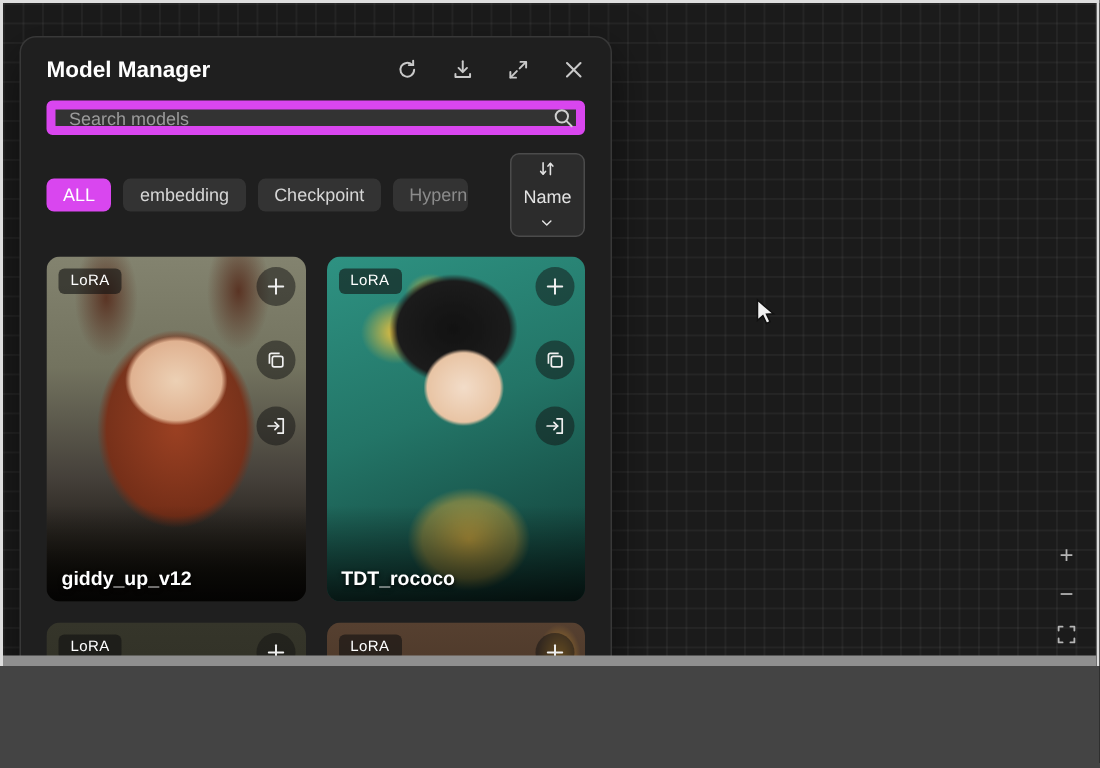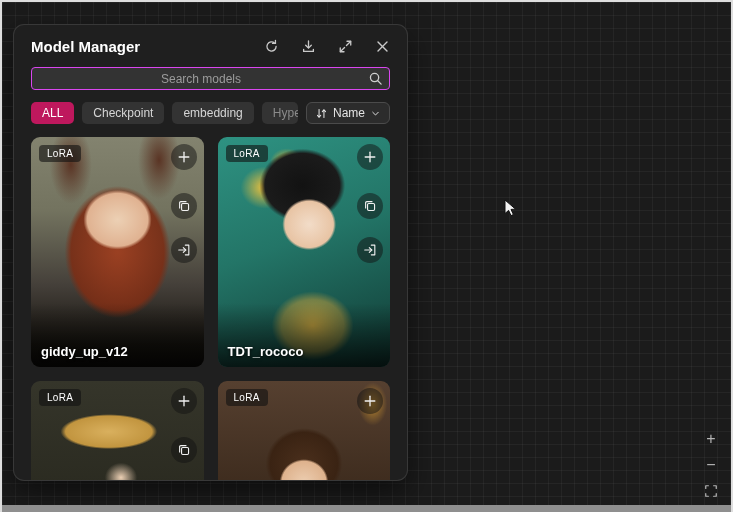--- a/index.html
+++ b/index.html
@@ -1,20 +1,20 @@
 <!DOCTYPE html>
 <html><head>
 <meta charset="utf-8">
 <style>
   * { box-sizing: border-box; }
   html,body { margin:0; padding:0; }
   body { background:#444; font-family:"Liberation Sans","DejaVu Sans",sans-serif; }
 
   .screen {
-    position:relative; width:733px; height:512px; overflow:hidden;
+    position:relative; width:733px; height:444px; overflow:hidden;
     background:#1b1b1b;
     border:2px solid #dedede; border-bottom:none;
   }
 
   
   .canvas {
     position:absolute; inset:0;
     background-color:#1b1b1b;
     background-image:
       linear-gradient(rgba(255,255,255,0.045) 1px, transparent 1px),
@@ -40,41 +40,42 @@
   .panel-title { color:#ffffff; font-size:15px; font-weight:bold; }
   .header-icons { margin-left:auto; display:flex; gap:21px; align-items:center; }
   .icon-btn {
     background:none; border:none; padding:0; color:#c9c9c9; cursor:pointer;
     width:16px; height:16px; display:flex; align-items:center; justify-content:center;
   }
   .icon-btn svg { width:15px; height:15px; }
 
   .search-wrap { position:relative; margin:3px 17px 0 17px; }
   .search-input {
-    width:100%; height:23px; background:#333333; border:1px solid #d946ef;
-    border-radius:4px; color:#86efac; font-size:12px; padding:0 28px 0 9px; outline:none;text-align:center;
+    width:100%; height:23px; background:#333333; border:6px solid #d946ef;
+    border-radius:4px; color:#86efac; font-size:12px; padding:0 28px 0 9px; outline:none;
   }
   .search-input::placeholder { color:#9b9b9b; }
   .search-icon {
     position:absolute; right:7px; top:4px; color:#cfcfcf; width:15px; height:15px;
   }
 
   .filter-row { margin:12px 17px 0 17px; display:flex; align-items:center; gap:8px; }
   .chip {
     border:none; background:#333333; color:#d6d6d6; font-size:12px;
     padding:4px 11px; border-radius:5px; cursor:pointer; white-space:nowrap;
     font-family:inherit;
   }
-  .chip.active { background:#be185d; color:#ffffff; }
+  .chip.active { background:#d946ef; color:#ffffff; }
   .chip.muted  { color:#8b8b8b; max-width:50px; overflow:hidden; padding-right:0; }
   .sort-btn {
     margin-left:auto; display:flex; align-items:center; gap:5px;
     background:#2c2c2c; border:1px solid #4b4b4b; border-radius:6px;
     padding:3px 8px; font-size:12px; color:#e3e3e3; cursor:pointer;
     font-family:inherit;
+    flex-direction:column;
   }
   .sort-btn svg { width:13px; height:13px; }
 
   .cards {
     margin:13px 17px 0 17px; display:grid; grid-template-columns:1fr 1fr;
     gap:14px;
   }
   .card {
     position:relative; height:230px; border-radius:9px; overflow:hidden;
     background:#222; cursor:pointer;
@@ -200,22 +201,22 @@
     <div class="search-wrap">
       <input class="search-input" type="text" placeholder="Search models" style="">
       <svg class="search-icon" viewBox="0 0 16 16" fill="none" stroke="currentColor" stroke-width="1.4" stroke-linecap="round">
         <circle cx="7" cy="7" r="4.4"></circle>
           <path d="M10.4 10.4 14 14"></path>
       </svg>
     </div>
 
     <div class="filter-row">
       <button class="chip active">ALL</button>
+      <button class="chip">embedding</button>
       <button class="chip">Checkpoint</button>
-      <button class="chip">embedding</button>
       <button class="chip muted">Hypernetwork</button>
       <button class="sort-btn">
         <svg viewBox="0 0 16 16" fill="none" stroke="currentColor" stroke-width="1.3" stroke-linecap="round" stroke-linejoin="round">
           <path d="M5 3.2v9"></path>
             <path d="M3 10.2 5 12.4 7 10.2"></path>
           <path d="M11 12.8v-9"></path>
             <path d="M9 5.8 11 3.6 13 5.8"></path>
         </svg>
         <span>Name</span>
         <svg viewBox="0 0 16 16" fill="none" stroke="currentColor" stroke-width="1.4" stroke-linecap="round" stroke-linejoin="round" style="width:11px;height:11px;">

